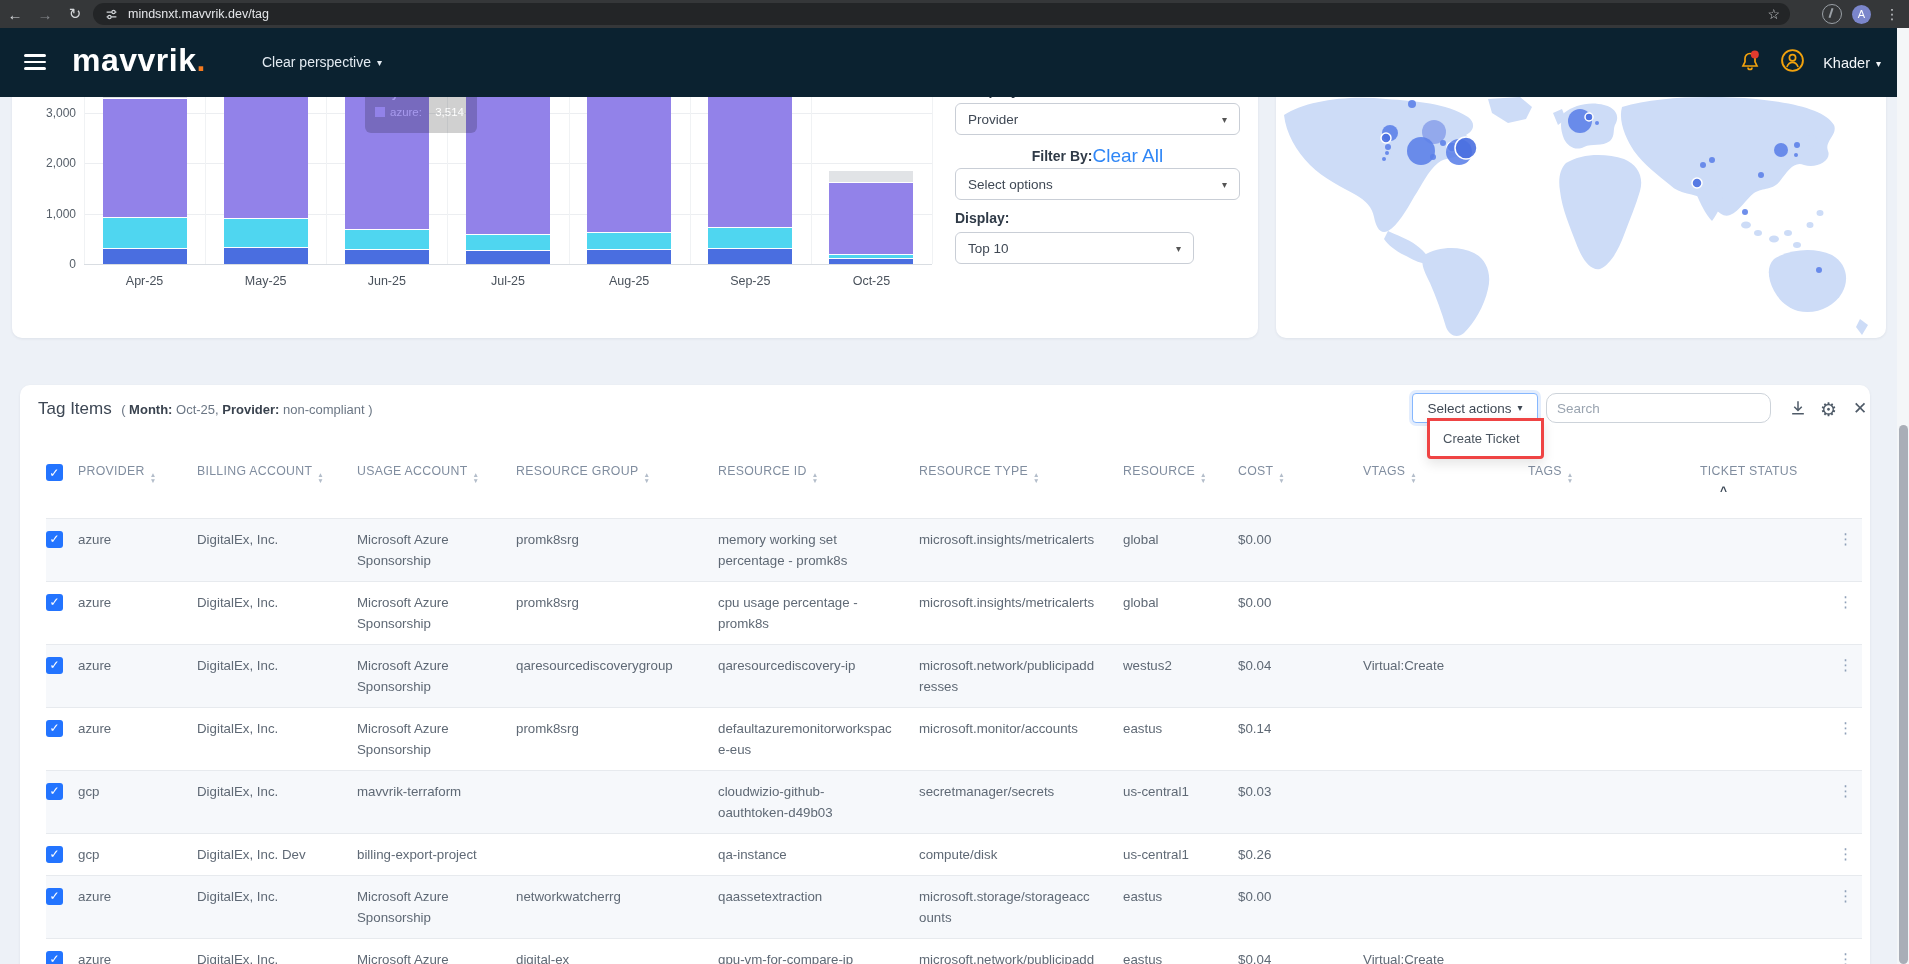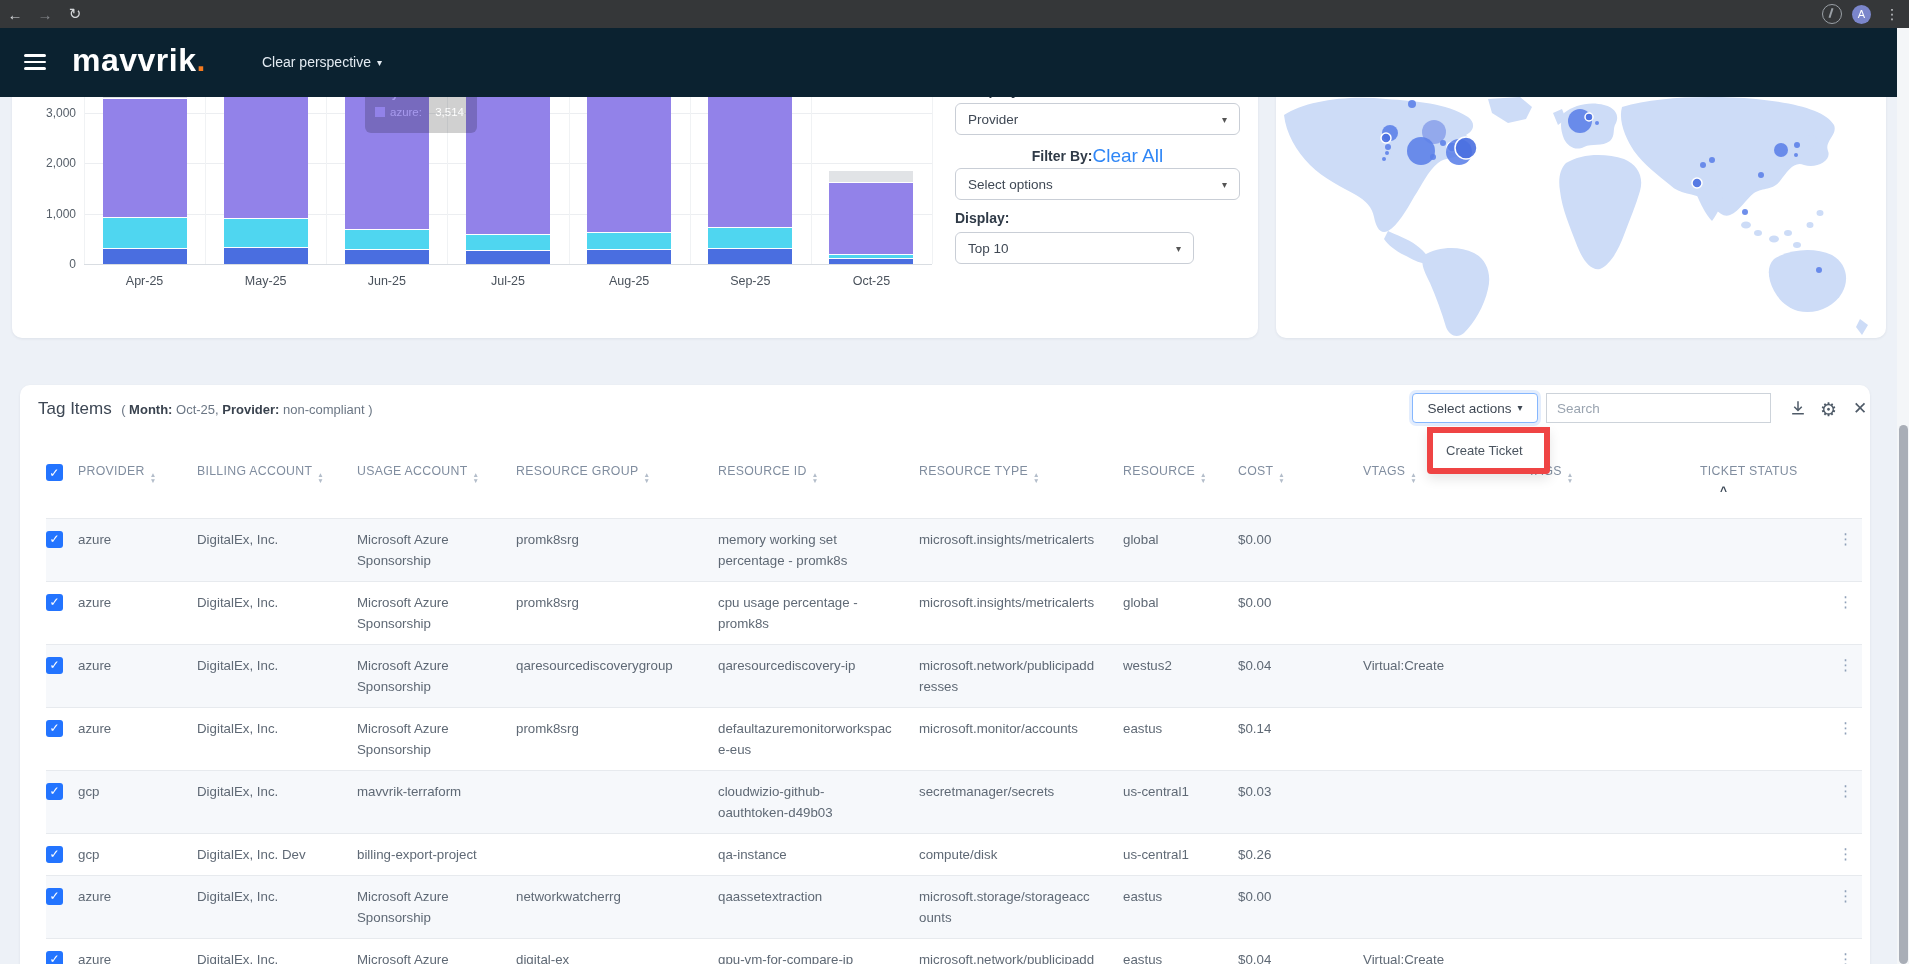--- a/index.html
+++ b/index.html
@@ -59,24 +59,24 @@
   #map-svg circle.b0{fill:#5b80e8;fill-opacity:.88}
   #map-svg circle.b1{fill:#7d96e8;fill-opacity:.72}
   #map-svg circle.b2{fill:#4a6fe0;fill-opacity:.9;stroke:#fff;stroke-width:1.5}
 
   
   #tag-title{position:absolute;left:18px;top:14px;font-size:17px;color:#3d4754;font-weight:500}
   #tag-sub{font-size:13px;color:#6b7684;font-weight:400}
   #tag-sub b{color:#39424e}
   #tag-sub span{white-space:pre}
   #actions-btn{position:absolute;left:1392px;top:8px;width:126px;height:30px;border:1px solid #86b7fe;box-shadow:0 0 0 3px rgba(66,133,244,.15);border-radius:4px;background:#fff;display:flex;align-items:center;justify-content:center;font-size:13.5px;color:#3f4854;cursor:pointer;box-sizing:border-box}
-  #search-box{position:absolute;left:1526px;top:8px;width:225px;height:30px;border:1px solid #cdd3da;border-radius:0;padding:0 10px;font-size:13.5px;color:#3f4854;box-sizing:border-box;font-family:"Liberation Sans",sans-serif}
+  #search-box{position:absolute;left:1526px;top:8px;width:225px;height:30px;border:1px solid #cdd3da;border-radius:10px;padding:0 10px;font-size:13.5px;color:#3f4854;box-sizing:border-box;font-family:"Liberation Sans",sans-serif}
   #search-box::placeholder{color:#9aa4b0}
   .tool-ic{position:absolute;top:13px;color:#4f5b68;cursor:pointer}
-  #actions-menu{position:absolute;left:1407px;top:42px;width:111px;background:#fff;border:6px solid #ef4444;border-radius:0 0 4px 4px;box-shadow:0 5px 12px rgba(0,0,0,.1);z-index:30}
+  #actions-menu{position:absolute;left:1407px;top:33px;width:111px;background:#fff;border:3px solid #ef4444;border-radius:0 0 4px 4px;box-shadow:0 5px 12px rgba(0,0,0,.1);z-index:30}
   #actions-menu .mi{padding:10px 13px;font-size:13px;color:#4a545f;cursor:pointer}
 
   
   #tag-table{position:absolute;left:26px;top:63px;border-collapse:collapse;table-layout:fixed;width:1816px}
   #tag-table th{text-align:left;font-size:12.3px;font-weight:500;color:#808d9f;letter-spacing:.3px;padding:16px 10px 20px 0;vertical-align:top;cursor:pointer}
   #tag-table td{font-size:13.3px;color:#5f6975;padding:10px 26px 10px 0;vertical-align:top;line-height:21px;word-break:break-word}
   #tag-table tbody tr{border-top:1px solid #e7eaee}
   #tag-table tbody tr:nth-child(odd){background:#f6f8fb}
   .sort{display:inline-flex;flex-direction:column;margin-left:5px;vertical-align:-2px}
   .sort i{font-style:normal;font-size:6.5px;line-height:5.5px;color:#b3bdca}
@@ -89,35 +89,63 @@
   #scroll-track{position:absolute;right:0;top:28px;width:12px;height:936px;background:#f4f6f8;z-index:70}
   #scroll-thumb{position:absolute;left:1.5px;top:397px;width:9px;height:539px;background:#a9aeb7;border-radius:5px;cursor:pointer}
 </style>
 </head>
 <body>
 
 <div id="browser-bar">
   <span class="nav-ic">←</span>
   <span class="nav-ic dim">→</span>
   <span class="nav-ic">↻</span>
+  <div id="url-pill">
+    <span class="tune">
+      <svg width="13" height="13" viewBox="0 0 16 16">
+          <path d="M2 5h12M2 11h12" stroke="#cfd2d6" stroke-width="1.4"></path>
+          <circle cx="10.5" cy="5" r="2" fill="#232527" stroke="#cfd2d6" stroke-width="1.4"></circle>
+          <circle cx="5.5" cy="11" r="2" fill="#232527" stroke="#cfd2d6" stroke-width="1.4"></circle>
+        </svg>
+    </span>
+    <span>mindsnxt.mavvrik.dev/tag</span>
+    <span class="star">☆</span>
+  </div>
   <div class="chrome-right">
     <span class="ext-ic"></span>
     <span class="chrome-avatar">A</span>
     <span class="kebab">⋮</span>
   </div>
 </div>
 
 <div id="app-header">
   <div id="hamburger">
       <span></span>
       <span></span>
       <span></span>
     </div>
   <div id="logo"><span>mavvrik</span><span class="dot">.</span></div>
   <div id="perspective" class="caret"><span>Clear perspective</span></div>
+  <div id="hdr-right">
+    <span style="cursor:pointer">
+      <svg width="24" height="24" viewBox="0 0 24 24">
+          <path d="M12 4.5a5 5 0 0 0-5 5v3.4L5 17h14l-2-4.1V9.5a5 5 0 0 0-5-5Z" fill="none" stroke="#f2a20d" stroke-width="1.7"></path>
+          <path d="M10 18.5a2 2 0 0 0 4 0" fill="none" stroke="#f2a20d" stroke-width="1.7"></path>
+          <circle cx="16.8" cy="5.6" r="4" fill="#e23b2e"></circle>
+        </svg>
+    </span>
+    <span style="cursor:pointer">
+      <svg width="25" height="25" viewBox="0 0 24 24">
+          <circle cx="12" cy="12" r="10" fill="none" stroke="#f2a20d" stroke-width="1.8"></circle>
+          <circle cx="12" cy="9.4" r="3" fill="none" stroke="#f2a20d" stroke-width="1.6"></circle>
+          <path d="M6.6 18.2c1.1-2.9 3.1-4.4 5.4-4.4s4.3 1.5 5.4 4.4" fill="none" stroke="#f2a20d" stroke-width="1.6"></path>
+        </svg>
+    </span>
+    <span id="user-name" class="caret"><span>Khader</span></span>
+  </div>
 </div>
 
 <div id="chart-card" class="card">
   <div id="chart-plot">
       <div class="gridH" style="top: 224px; background: rgb(217, 221, 226);"></div>
       <div class="ytick" style="top: 224px; left: 4px;">0</div>
       <div class="gridH" style="top: 173.6px;"></div>
       <div class="ytick" style="top: 173.6px; left: 4px;">1,000</div>
       <div class="gridH" style="top: 123.2px;"></div>
       <div class="ytick" style="top: 123.2px; left: 4px;">2,000</div>

